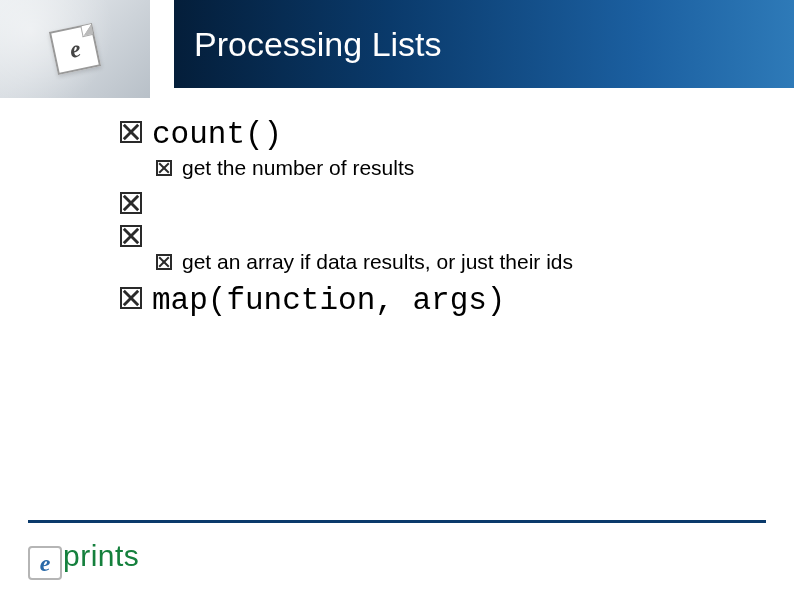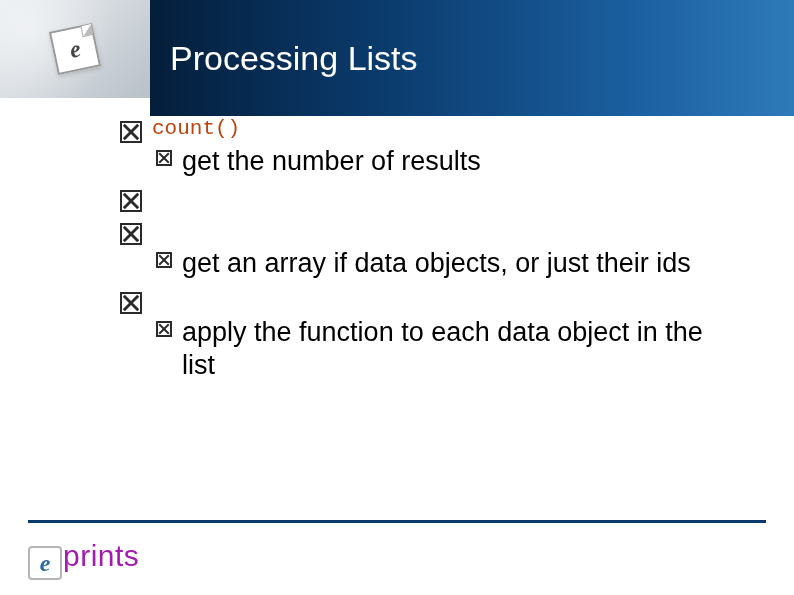--- a/index.html
+++ b/index.html
@@ -4,37 +4,37 @@
 <style>
   * { margin: 0; padding: 0; box-sizing: border-box; }
   html, body { width: 794px; height: 595px; font-family: Arial, Helvetica, sans-serif; background: #fff; overflow: hidden; }
   .slide { position: relative; width: 794px; height: 595px; background: #fff; }
   .header-strip { position: absolute; top: 0; left: 0; right: 0; height: 98px; display: flex; }
   .header-left { width: 150px; height: 98px; background: linear-gradient(135deg, #e8ecef 0%, #d8dde2 40%, #b8c0c8 100%); position: relative; display: flex; align-items: center; justify-content: center; }
   .header-left::before { content: ""; position: absolute; inset: 0; background: radial-gradient(circle at 20% 30%, rgba(255,255,255,0.5), transparent 60%); }
   .e-icon { width: 44px; height: 44px; background: #fff; border: 2px solid #999; transform: rotate(-12deg); position: relative; display: flex; align-items: center; justify-content: center; box-shadow: 0 2px 4px rgba(0,0,0,0.15); }
   .e-icon::before { content: ""; position: absolute; top: -1px; right: -1px; width: 10px; height: 10px; background: linear-gradient(135deg, #fff 48%, #bbb 52%); border-left: 1px solid #aaa; border-bottom: 1px solid #aaa; }
   .e-icon span { font-weight: bold; font-style: italic; font-size: 24px; color: #444; font-family: Georgia, serif; }
-  .header-right { flex: 1; height: 116px; background: linear-gradient(90deg, #041e3a 0%, #0a3a6b 35%, #1b5fa0 75%, #2e7ab8 100%); display: flex; align-items: center; padding-left: 20px; }
+  .header-right { flex: 1; height: 88px; background: linear-gradient(90deg, #041e3a 0%, #0a3a6b 35%, #1b5fa0 75%, #2e7ab8 100%); display: flex; align-items: center; padding-left: 20px; margin-left: 24px; }
   .title { color: #fff; font-size: 34px; font-weight: 400; }
   .content { position: absolute; top: 110px; left: 120px; right: 60px; }
   .item-l1 { display: flex; align-items: flex-start; margin-top: 6px; margin-bottom: 2px; }
   .item-l2 { display: flex; align-items: flex-start; margin-left: 36px; margin-top: 2px; margin-bottom: 2px; }
   .bullet-box { flex: 0 0 auto; display: inline-flex; align-items: center; justify-content: center; margin-right: 10px; }
   .bullet-l1 { width: 22px; height: 22px; border: 2px solid #2a2a2a; margin-top: 5px; }
   .bullet-l1 svg { width: 18px; height: 18px; }
   .bullet-l2 { width: 16px; height: 16px; border: 2px solid #2a2a2a; margin-top: 5px; }
   .bullet-l2 svg { width: 12px; height: 12px; }
-  .code-text { font-family: "Courier New", Courier, monospace; font-size: 21px; color: #c2410c; line-height: 1.2; }
-  .body-text { font-size: 27px; color: #000; line-height: 1.25; }
+  .code-text { font-family: "Courier New", Courier, monospace; font-size: 31px; color: #000000; line-height: 1.2; }
+  .body-text { font-size: 21px; color: #000; line-height: 1.25; }
   .footer-line { position: absolute; left: 28px; right: 28px; bottom: 72px; height: 3px; background: #0a3a6b; }
   .footer-logo { position: absolute; left: 28px; bottom: 20px; display: flex; align-items: baseline; font-family: Arial, sans-serif; }
   .footer-logo .e-box { display: inline-flex; width: 34px; height: 34px; border: 2px solid #b5b5b5; border-radius: 4px; align-items: center; justify-content: center; margin-right: 1px; position: relative; top: 5px; }
   .footer-logo .e-box span { font-style: italic; font-weight: bold; font-size: 24px; color: #2a6aa8; font-family: Georgia, serif; }
-  .footer-logo .prints { font-size: 30px; color: #a21caf; letter-spacing: 0.5px; }
+  .footer-logo .prints { font-size: 30px; color: #15803d; letter-spacing: 0.5px; }
 </style>
 </head>
 <body>
 
 <div class="slide">
   <div class="header-strip">
     <div class="header-left">
       <div class="e-icon">
         <span>e</span>
       </div>
@@ -84,42 +84,34 @@
         </span>
     </div>
 
     <div class="item-l2">
       <span class="bullet-box bullet-l2">
           <svg viewBox="0 0 10 10">
             <line x1="1" y1="1" x2="9" y2="9" stroke="#2a2a2a" stroke-width="1.6"></line>
             <line x1="9" y1="1" x2="1" y2="9" stroke="#2a2a2a" stroke-width="1.6"></line>
           </svg>
         </span>
-      <span class="body-text">get an array if data objects, or just their ids</span>
+      <span class="body-text">get an array if data results, or just their ids</span>
     </div>
 
 
     <div class="item-l1">
       <span class="bullet-box bullet-l1">
           <svg viewBox="0 0 10 10">
             <line x1="1" y1="1" x2="9" y2="9" stroke="#2a2a2a" stroke-width="1.6"></line>
             <line x1="9" y1="1" x2="1" y2="9" stroke="#2a2a2a" stroke-width="1.6"></line>
           </svg>
         </span>
+      <span class="code-text">map(function, args)</span>
     </div>
 
-    <div class="item-l2">
-      <span class="bullet-box bullet-l2">
-          <svg viewBox="0 0 10 10">
-            <line x1="1" y1="1" x2="9" y2="9" stroke="#2a2a2a" stroke-width="1.6"></line>
-            <line x1="9" y1="1" x2="1" y2="9" stroke="#2a2a2a" stroke-width="1.6"></line>
-          </svg>
-        </span>
-      <span class="body-text">apply the function to each data object in the list</span>
-    </div>
 
   </div>
 
   <div class="footer-line"></div>
   <div class="footer-logo">
     <span class="e-box">
         <span>e</span>
       </span>
     <span class="prints">prints</span>
   </div>

